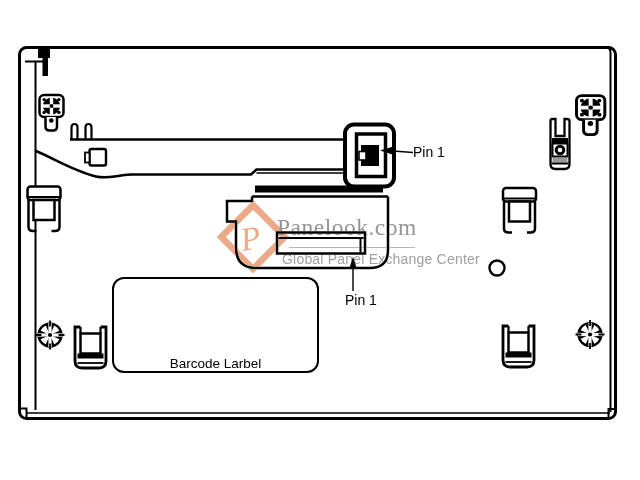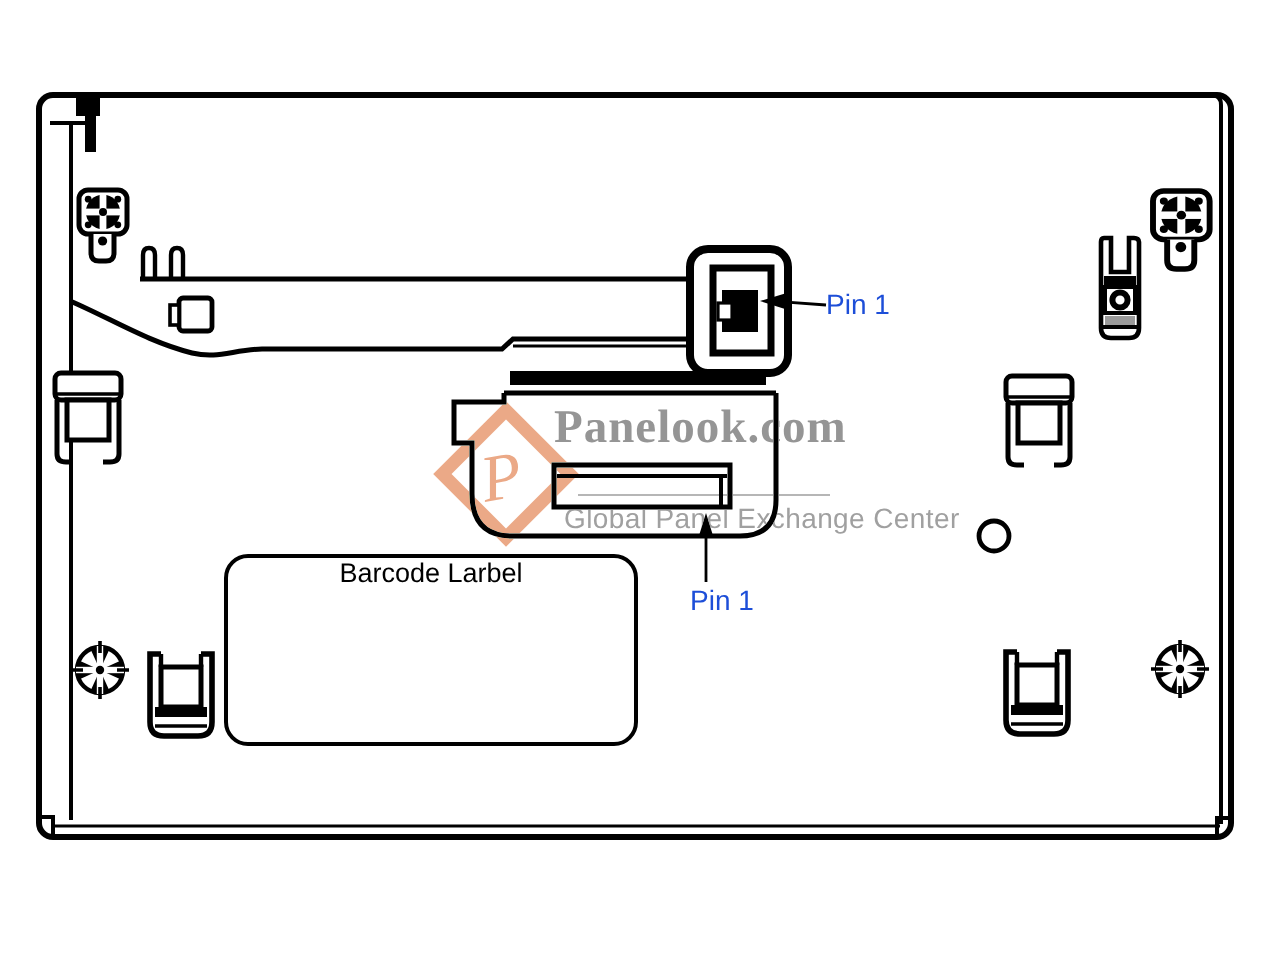--- a/index.html
+++ b/index.html
@@ -1,30 +1,30 @@
 <!DOCTYPE html>
 <html><head>
 <meta charset="utf-8">
 <style>
   html,body{margin:0;padding:0;background:#fff;}
   .stage{position:relative;width:640px;height:480px;background:#fff;overflow:hidden;
          font-family:"Liberation Sans",sans-serif;}
   .drawing-svg{position:absolute;left:0;top:0;}
-  .label{position:absolute;color:#1d4ed8;white-space:nowrap;}
+  .label{position:absolute;color:#000000;white-space:nowrap;}
   .pin1-top{left:413px;top:144px;font-size:14px;}
   .pin1-bottom{left:345px;top:292px;font-size:14px;}
   .barcode-box{position:absolute;left:112px;top:277px;width:203px;height:92px;
                border:2.5px solid #000;border-radius:12px;background:#fff;
-               display:flex;align-items:flex-start;justify-content:center;
+               display:flex;align-items:flex-end;justify-content:center;
                font-size:13.5px;color:#000;}
   .watermark{position:absolute;left:0;top:0;width:640px;height:480px;
              mix-blend-mode:darken;pointer-events:none;}
   .wm-logo{position:absolute;left:215px;top:199px;width:76px;height:76px;opacity:.85;}
-  .wm-brand{position:absolute;left:277px;top:201px;font-family:"Liberation Serif",serif;
-            font-size:23.5px;color:#8a8a8a;letter-spacing:.5px;opacity:.9;font-weight:bold;}
+  .wm-brand{position:absolute;left:277px;top:214px;font-family:"Liberation Serif",serif;
+            font-size:23.5px;color:#8a8a8a;letter-spacing:.5px;opacity:.9;}
   .wm-rule{position:absolute;left:289px;top:247px;width:126px;height:0;
            border-top:1.6px solid #aeaeae;opacity:.9;}
   .wm-tagline{position:absolute;left:282px;top:251px;font-size:14px;color:#9b9b9b;
               letter-spacing:.2px;opacity:.95;}
 </style>
 </head>
 <body>
 
 <div class="stage">
 

